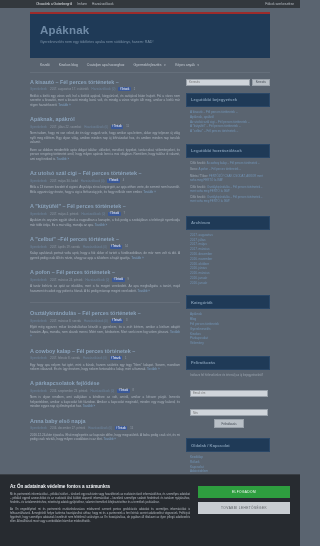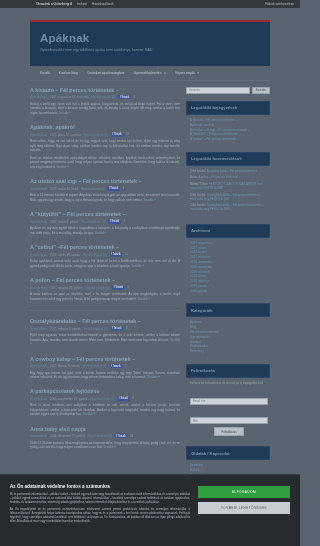--- a/index.html
+++ b/index.html
@@ -22,21 +22,21 @@
   .admin-bar .ab-left { display: flex; gap: 5px; align-items: center; margin-left: 30px; }
   .admin-bar .ab-right { margin-left: auto; }
   .ab-item { white-space: nowrap; }
   .ab-strong { color: #dfe3e7; }
 
   
   .page {
     position: absolute; top: 8px; left: 0; right: 0; bottom: 0;
     background: #5a6470;
   }
-  .wrap { width: 240px; margin: 12px auto; position: relative; }
+  .wrap { width: 240px; margin: 4px auto; position: relative; }
 
   
   .site-header {
     background: #1f3a57;
     border-top: 2px solid #9c2b2b;
     padding: 10px 10px 14px 10px;
     position: relative;
   }
   .site-title {
     font-size: 11.5px; font-weight: bold; color: #6f8aa6;

